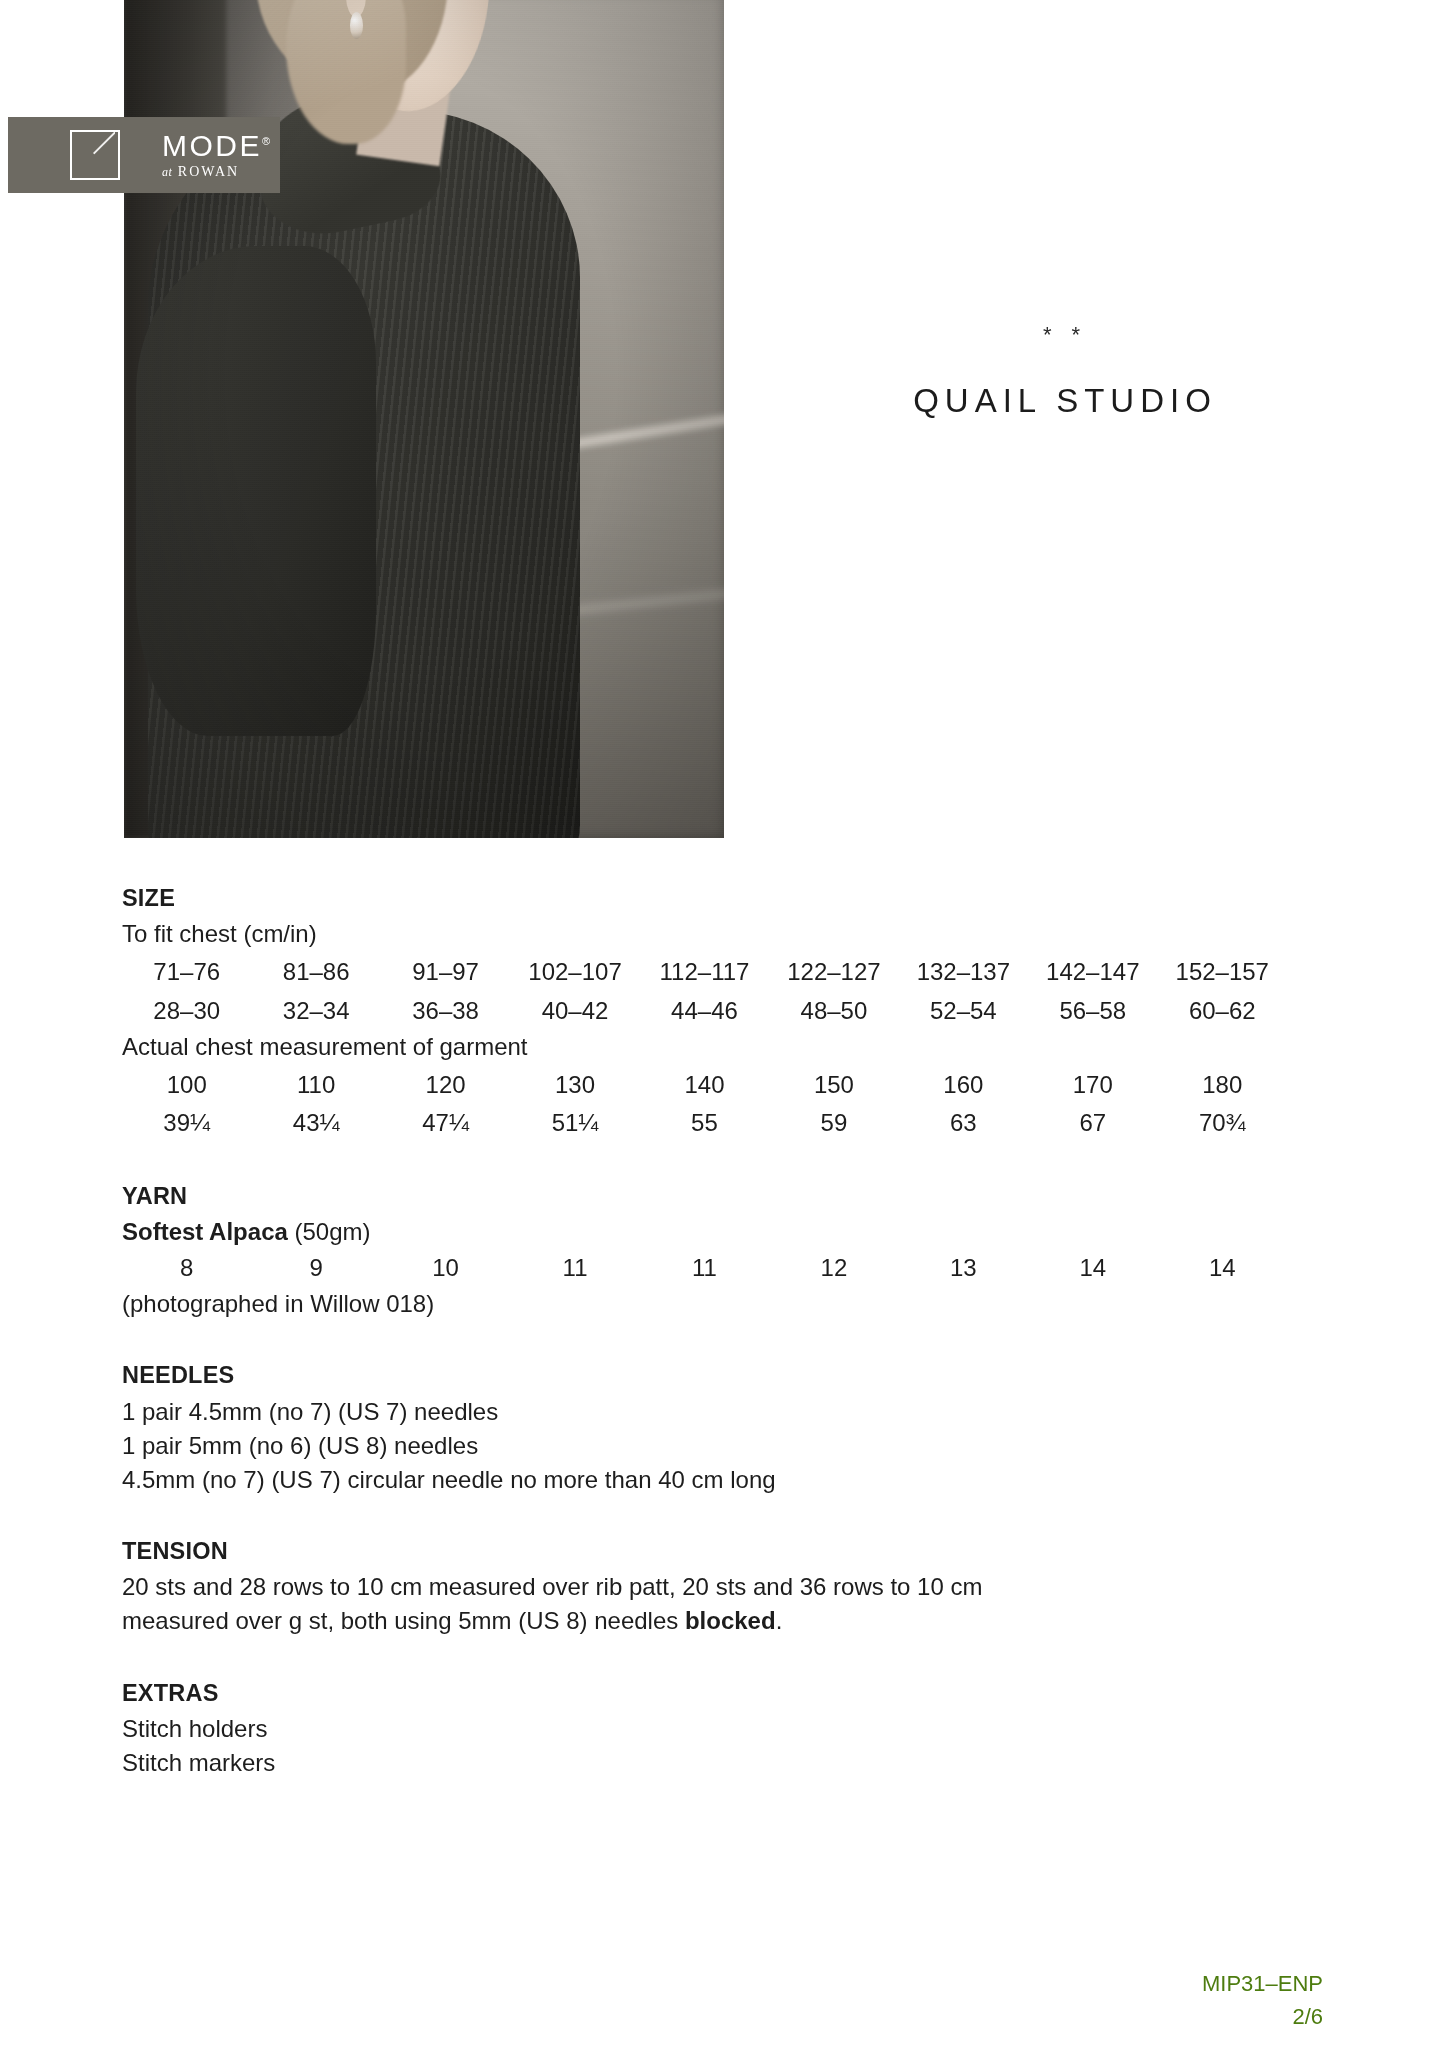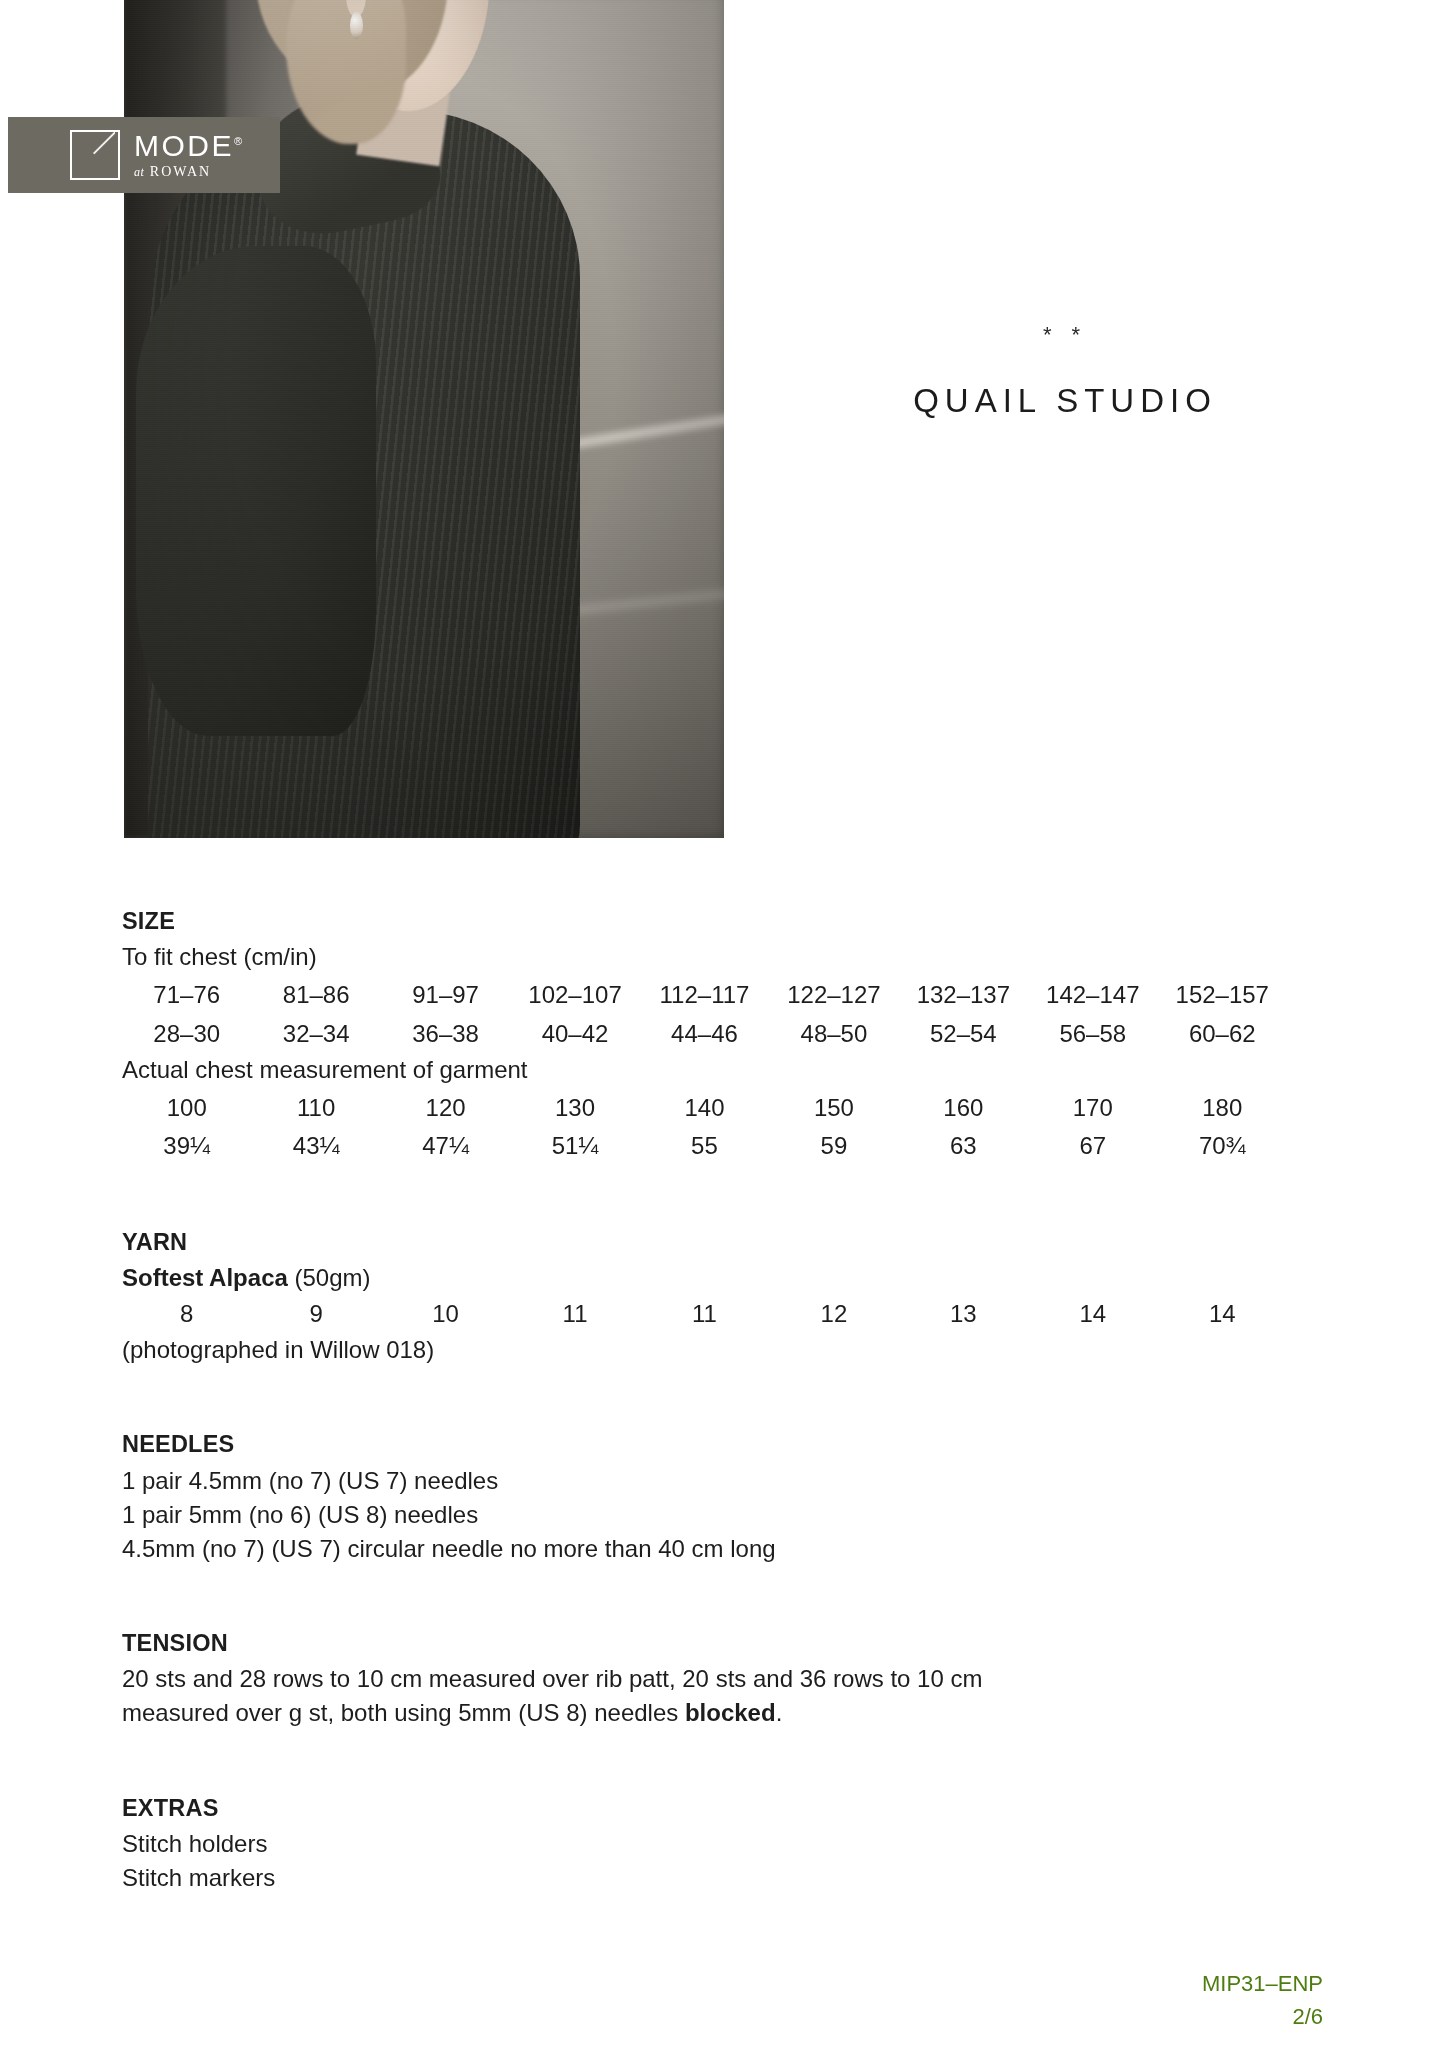--- a/index.html
+++ b/index.html
@@ -133,20 +133,21 @@
   
   #logo {
     position: absolute;
     left: 8px;
     top: 117px;
     width: 272px;
     height: 76px;
     background: #6d6a62;
     display: flex;
     align-items: center;
+    gap: 28px;
   }
   #logo .logo-mark {
     width: 46px; height: 46px;
     margin-left: 62px;
     border: 2px solid #ffffff;
     position: relative;
     flex: none;
   }
   #logo .logo-mark::after {
     content: "";
@@ -214,21 +215,20 @@
     width: 1200px;
     font-size: 24px;
     line-height: 1.42;
     color: #1d1d1d;
   }
   .sec-head {
     font-weight: bold;
     font-size: 23.5px;
     letter-spacing: 0.2px;
     margin-bottom: 2px;
-    margin-top: 23px;
   }
   .line { white-space: pre; }
   .spacer-lg { height: 38px; }
 
   table.sizes {
     border-collapse: collapse;
     width: 1165px;
     table-layout: fixed;
     margin-top: 2px;
   }

